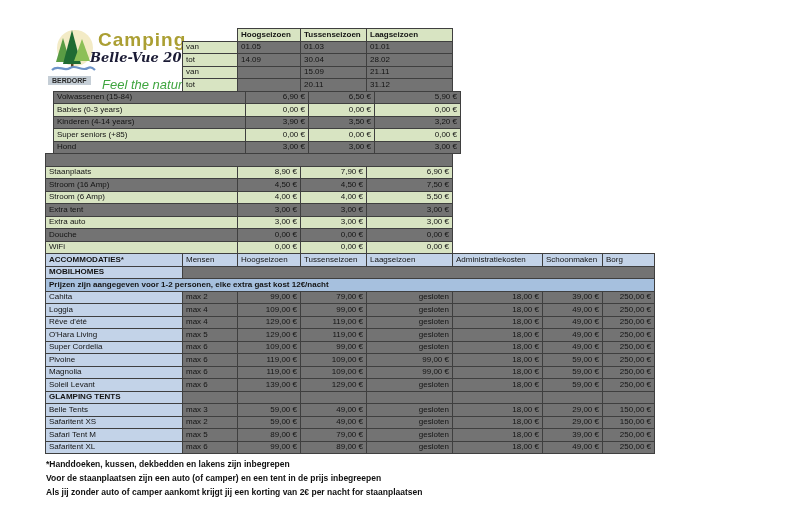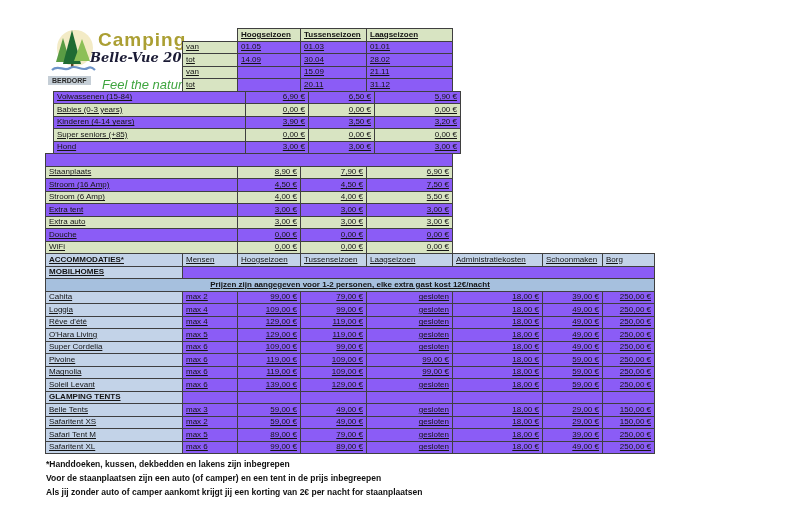--- a/index.html
+++ b/index.html
@@ -9,32 +9,32 @@
     --border:#3f3f3f;
     --camping:#ab9f33;
     --subtitle:#1b1b35;
     --tagline:#3fa53f;
   }
   html,body{margin:0;padding:0;background:#ffffff;}
   .sheet{
     position:relative;width:800px;height:520px;background:#ffffff;
     font-family:"Liberation Sans",sans-serif;color:#141414;overflow:hidden;
   }
-  table{border-collapse:collapse;table-layout:fixed;position:absolute;background:#8b5cf6;text-decoration:underline;}
+  table{border-collapse:collapse;table-layout:fixed;position:absolute;background:#737373;}
   td{
     border:1px solid var(--border);
     height:11.5px;padding:0 3px;
     font-size:8px;line-height:1;
     white-space:nowrap;overflow:hidden;vertical-align:middle;
   }
   td.r{text-align:right;}
   td.b{font-weight:bold;}
   td.green{background:var(--green);}
   td.blue{background:var(--blue);}
-  td.bluedark{background:var(--blue-dark);text-align:center;}
+  td.bluedark{background:var(--blue-dark);}
   #t-seasons-head{left:237px;top:28px;}
   #t-seasons-dates{left:182px;top:40.5px;}
   #t-person{left:45px;top:90.5px;margin-left:8px;}
   #t-gap{left:45px;top:153px;}
   #t-pitch{left:45px;top:165.5px;padding-left:40px;}
   #t-accom{left:45px;top:253px;}
   .footnotes{
     position:absolute;left:46px;top:457px;
     font-size:8.5px;font-weight:bold;color:#111;
   }

